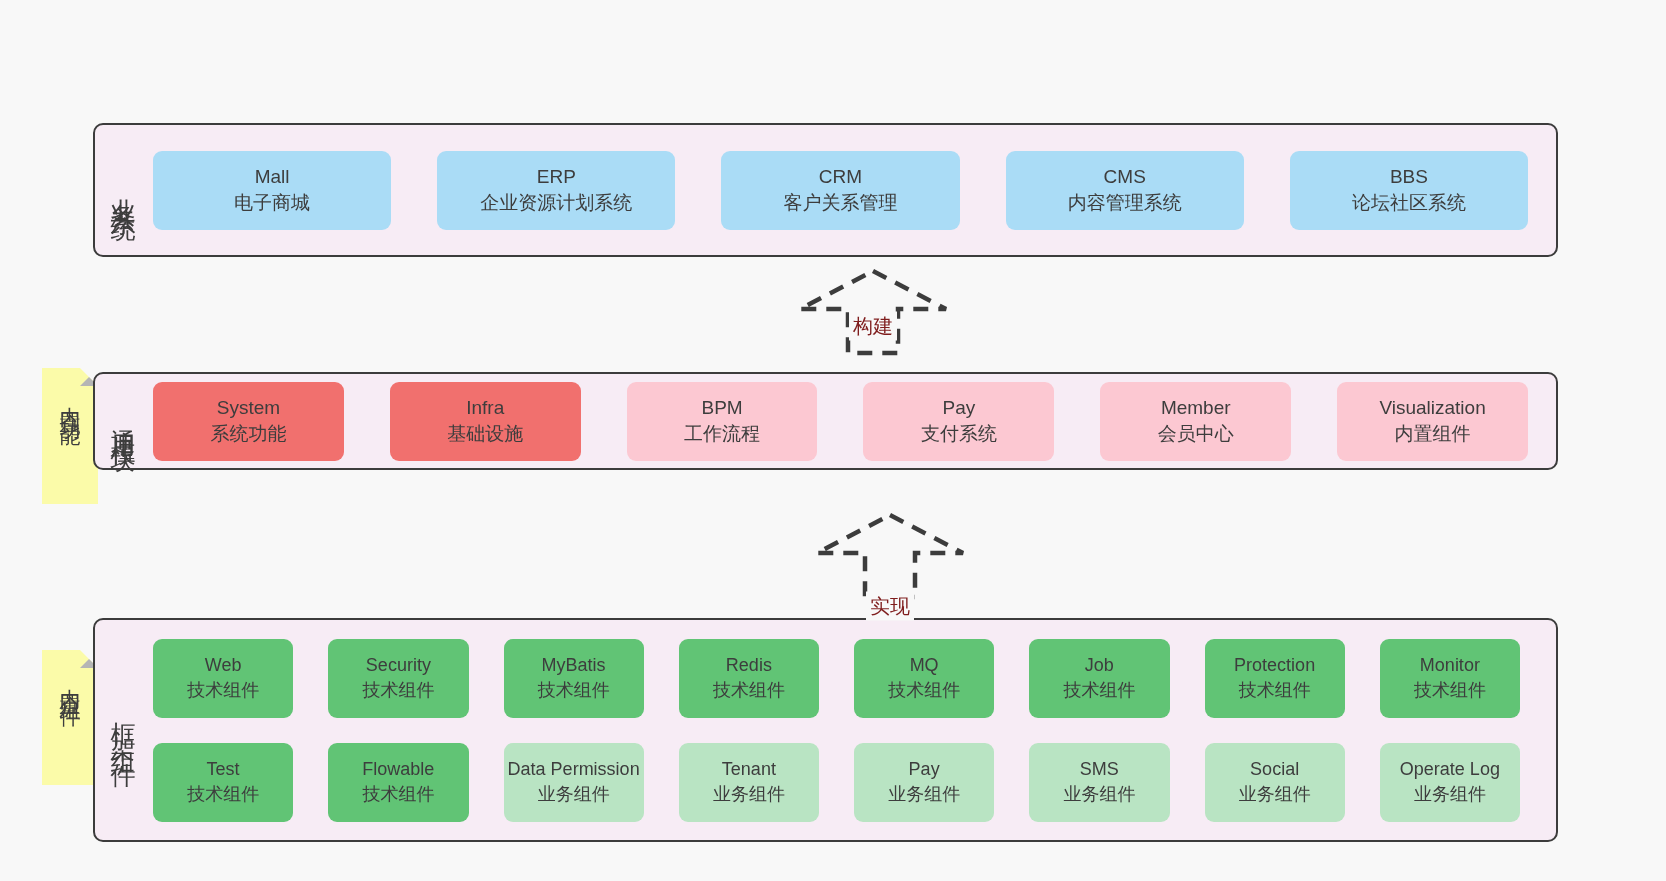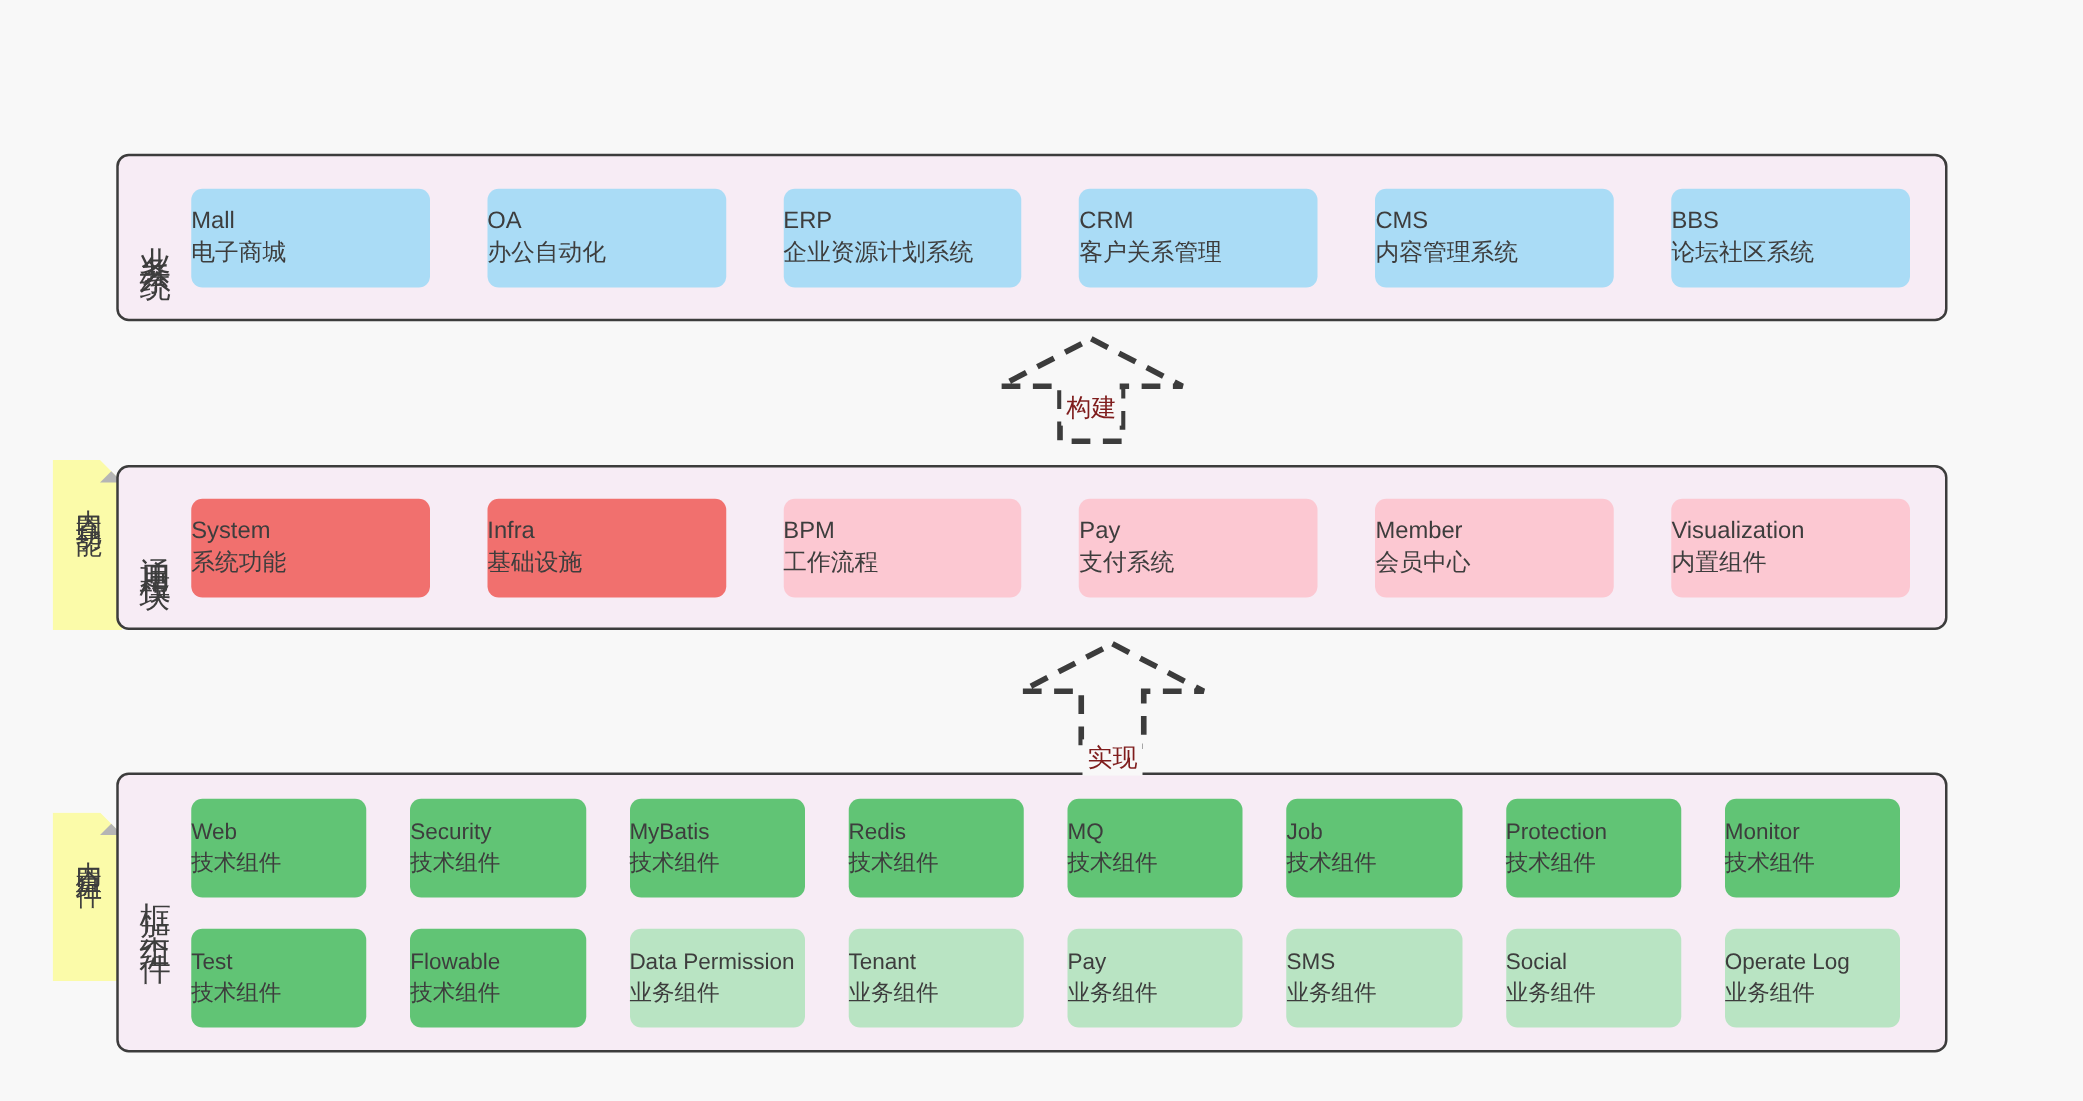--- a/index.html
+++ b/index.html
@@ -8,42 +8,42 @@
     background:#f8f8f8; color:#3d3d3d;
     font-family:"Liberation Sans","DejaVu Sans",sans-serif;
     overflow:hidden;
   }
   .section {
     position:absolute; left:93px; width:1465px;
     background:#f7ecf5; border:2.5px solid #3c3c3c; border-radius:10px;
     box-sizing:border-box; display:flex; align-items:stretch; z-index:2;
   }
   #business-section  { top:123px; height:134px; }
-  #module-section    { top:372px; height:132px; }
+  #module-section    { top:372px; height:98px; }
   #component-section { top:618px; height:224px; }
 
   .vlabel {
     width:58px; display:flex; align-items:center; justify-content:center;
     writing-mode:vertical-rl; text-orientation:upright;
     font-size:25px; letter-spacing:6px; color:#3d3d3d; flex:0 0 58px;
   }
   #component-section .vlabel { letter-spacing:14px; }
 
   .boxes-row {
     flex:1; display:flex; align-items:center; gap:46px; padding-right:28px;
   }
   .rows-col {
     flex:1; display:flex; flex-direction:column; justify-content:center;
     gap:25px; padding-right:36px;
   }
   .rows-col .boxes-row { flex:0 0 auto; gap:35px; padding-right:0; align-items:stretch; }
 
   .box {
     flex:1; height:79px; border-radius:9px;
-    display:flex; flex-direction:column; align-items:flex-start; justify-content:center;
+    display:flex; flex-direction:column; align-items:center; justify-content:center;
     text-align:center; font-size:19px; line-height:26px;
   }
   .rows-col .box { height:79px; font-size:18px; line-height:25px; }
   .blue  { background:#aadcf6; }
   .red   { background:#f1706e; }
   .pink  { background:#fcc8d2; }
   .green { background:#61c475; }
   .lgreen{ background:#b9e4c3; }
 
   .sticky {
@@ -78,24 +78,20 @@
 <body>
 
 <div class="section" id="business-section">
   <div class="vlabel">业务系统</div>
   <div class="boxes-row">
     <div class="box blue">
       <div>Mall</div>
       <div>电子商城</div>
     </div>
     <div class="box blue">
-      <div>OA</div>
-      <div>办公自动化</div>
-    </div>
-    <div class="box blue">
       <div>ERP</div>
       <div>企业资源计划系统</div>
     </div>
     <div class="box blue">
       <div>CRM</div>
       <div>客户关系管理</div>
     </div>
     <div class="box blue">
       <div>CMS</div>
       <div>内容管理系统</div>

